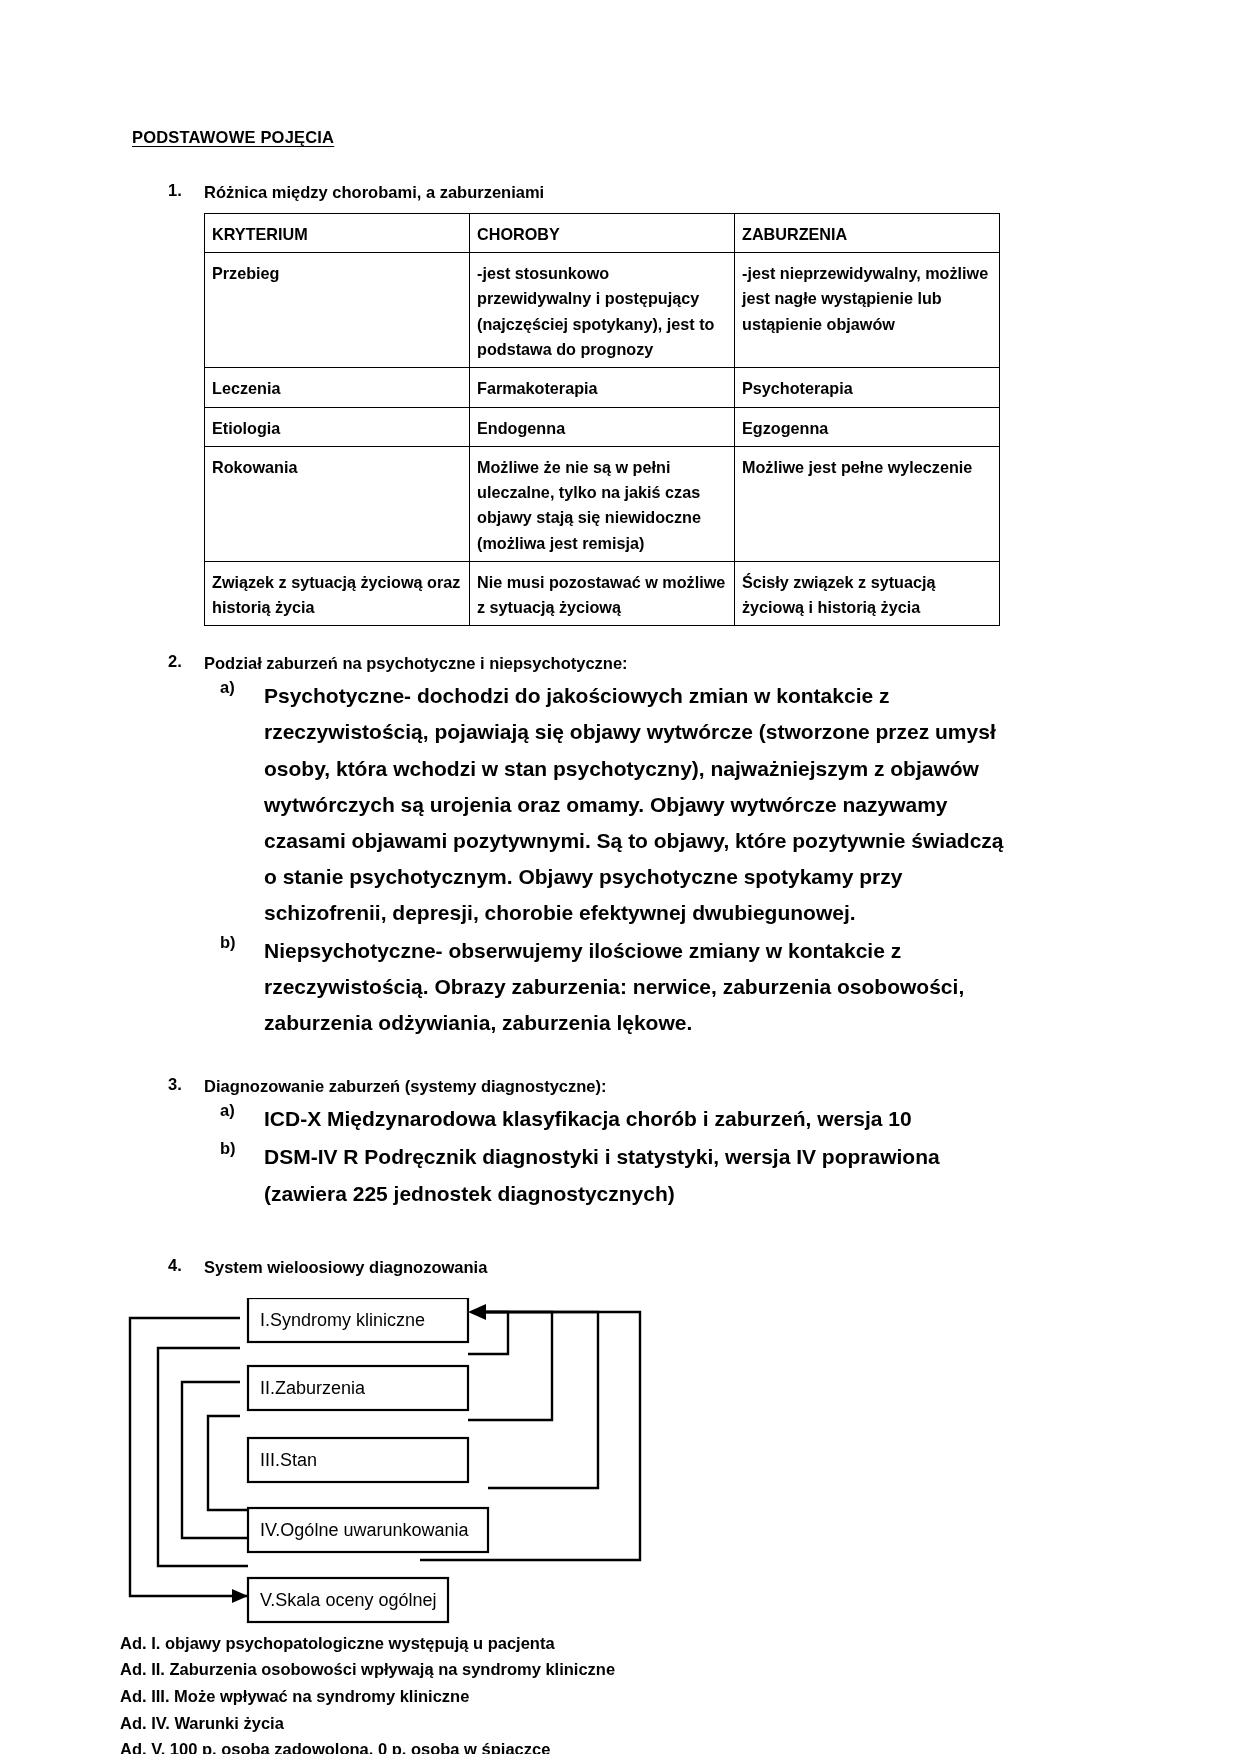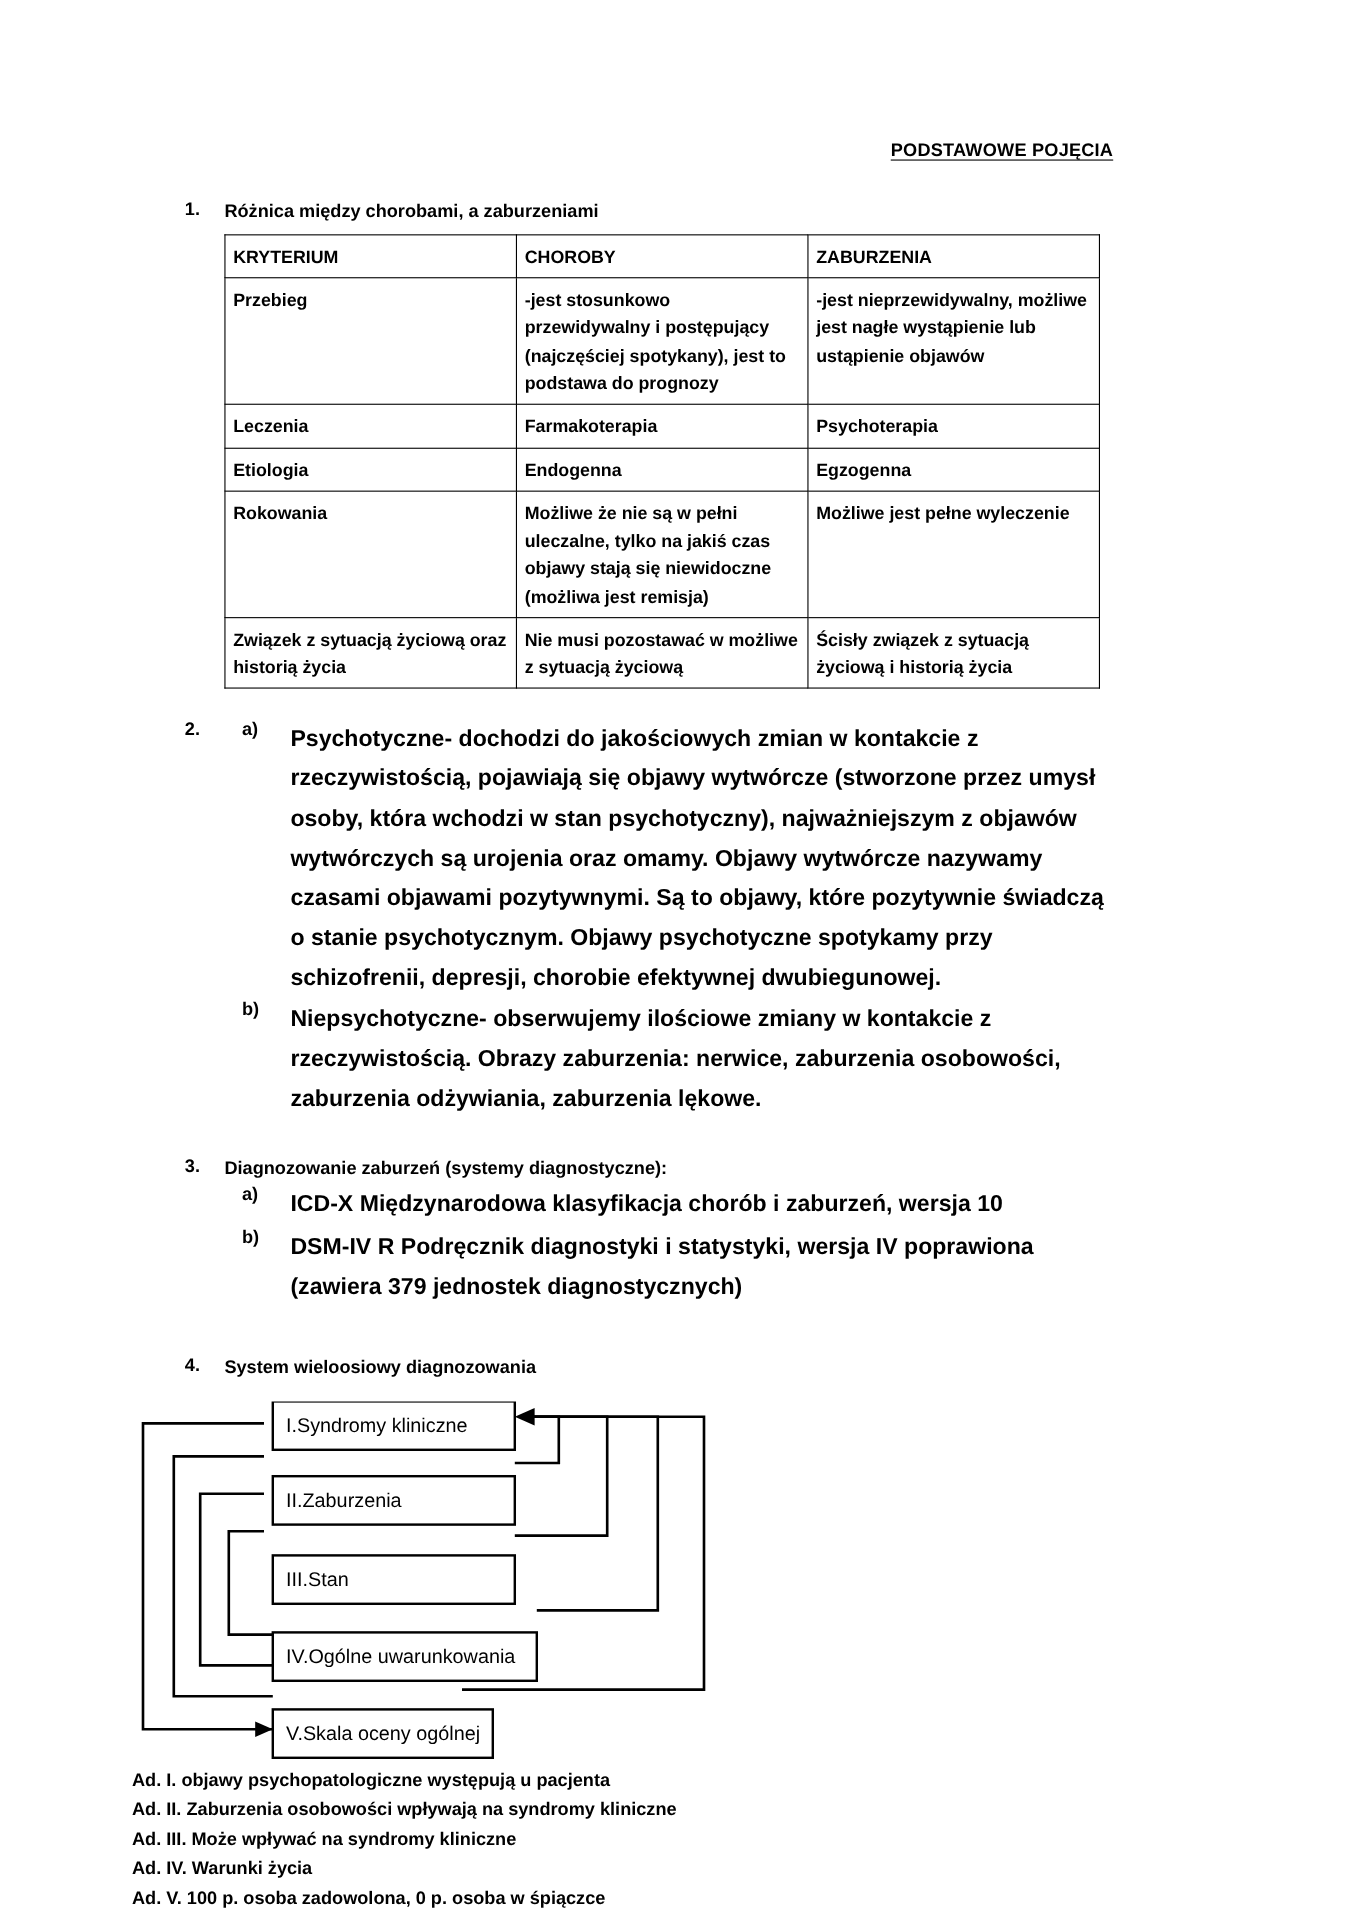--- a/index.html
+++ b/index.html
@@ -30,21 +30,20 @@
   }
 
   
   .doc-title {
     font-size: 16.5px;
     font-weight: 700;
     letter-spacing: 0.2px;
     text-decoration: underline;
     text-underline-offset: 3px;
     margin: 0 0 34px 0;
-    text-align: right;
   }
 
   
   .num-item {
     position: relative;
     padding-left: 72px;
     margin-bottom: 0;
   }
   .num-marker {
     position: absolute;
@@ -184,20 +183,21 @@
             <td>Ścisły związek z sytuacją życiową i historią życia</td>
           </tr>
         </tbody>
       </table>
     </div>
 
     <div class="sp-26"></div>
 
     <div class="num-item">
       <span class="num-marker">2.</span>
+      <div class="num-text">Podział zaburzeń na psychotyczne i niepsychotyczne:</div>
 
       <ul class="letter-list">
         <li class="letter-item">
           <span class="letter-marker">a)</span>
           <div class="letter-text">Psychotyczne- dochodzi do jakościowych zmian w kontakcie z rzeczywistością, pojawiają się objawy wytwórcze (stworzone przez umysł osoby, która wchodzi w stan psychotyczny), najważniejszym z objawów wytwórczych są urojenia oraz omamy. Objawy wytwórcze nazywamy czasami objawami pozytywnymi. Są to objawy, które pozytywnie świadczą o stanie psychotycznym. Objawy psychotyczne spotykamy przy schizofrenii, depresji, chorobie efektywnej dwubiegunowej.</div>
         </li>
         <li class="letter-item">
           <span class="letter-marker">b)</span>
           <div class="letter-text">Niepsychotyczne- obserwujemy ilościowe  zmiany w kontakcie z rzeczywistością. Obrazy zaburzenia: nerwice, zaburzenia osobowości, zaburzenia odżywiania, zaburzenia lękowe.</div>
         </li>
@@ -210,21 +210,21 @@
       <span class="num-marker">3.</span>
       <div class="num-text">Diagnozowanie zaburzeń (systemy diagnostyczne):</div>
 
       <ul class="letter-list">
         <li class="letter-item">
           <span class="letter-marker">a)</span>
           <div class="letter-text">ICD-X Międzynarodowa klasyfikacja chorób i zaburzeń, wersja 10</div>
         </li>
         <li class="letter-item">
           <span class="letter-marker">b)</span>
-          <div class="letter-text">DSM-IV R Podręcznik diagnostyki i statystyki, wersja IV poprawiona (zawiera 379 jednostek diagnostycznych)</div>
+          <div class="letter-text">DSM-IV R Podręcznik diagnostyki i statystyki, wersja IV poprawiona (zawiera 225 jednostek diagnostycznych)</div>
         </li>
       </ul>
     </div>
 
     <div class="sp-44"></div>
 
     <div class="num-item">
       <span class="num-marker">4.</span>
       <div class="num-text">System wieloosiowy diagnozowania</div>
     </div>

